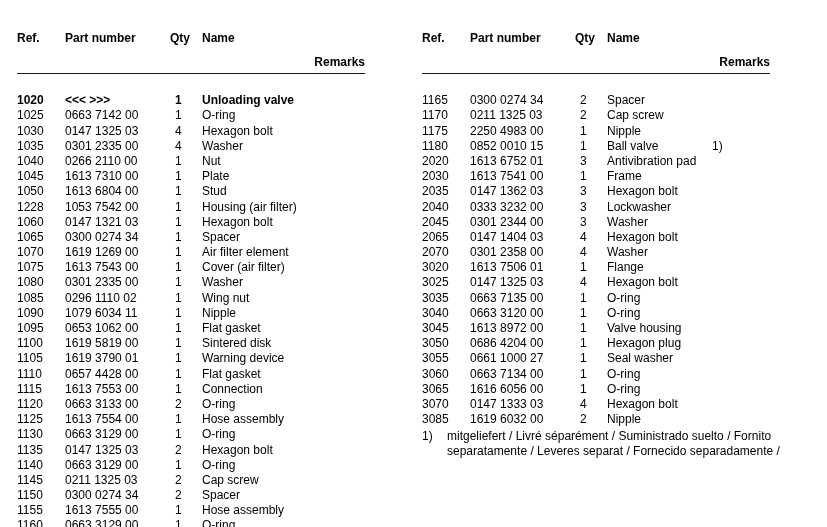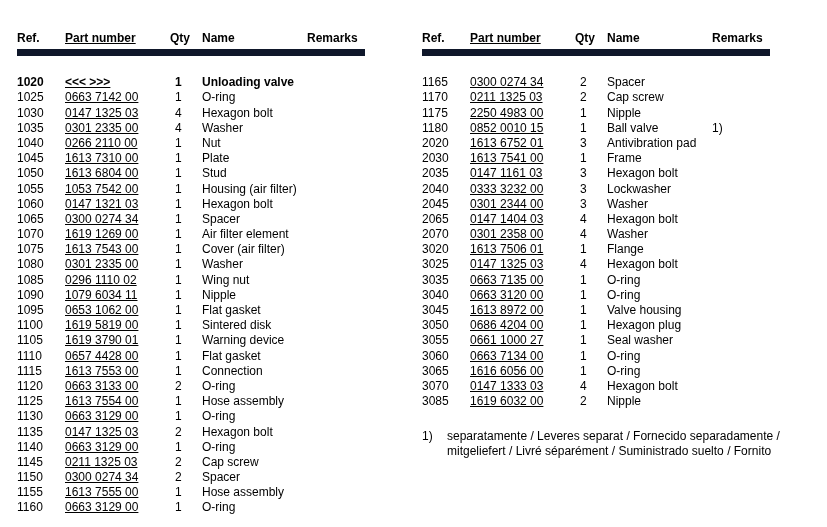--- a/index.html
+++ b/index.html
@@ -27,34 +27,34 @@
     position: absolute;
     top: 31px;
   }
   .parts-table.left  { left: 17px;  width: 348px; }
   .parts-table.right { left: 422px; width: 348px; }
 
   .thead {
     display: grid;
     grid-template-columns: 48px 105px 32px 105px 1fr;
     font-weight: bold;
-    border-bottom: 7px solid #0f172a;
+    border-bottom: 1px solid #0f172a;
     padding-bottom: 3px;
   }
-  .thead .col-remarks { text-align: left; }
+  .thead .col-remarks { text-align: right; margin-top: 24px; }
 
   .rows { margin-top: 19px; }
   .row {
     display: grid;
     grid-template-columns: 48px 105px 32px 105px 1fr;
     height: 15.2px;
   }
   .row.bold { font-weight: bold; }
   .row .col-qty { padding-left: 5px; }
-  .col-part { white-space: pre; text-decoration: underline; }
+  .col-part { white-space: pre; }
   .col { overflow: visible; white-space: nowrap; }
 
   .footnote {
     position: absolute;
     left: 422px;
     top: 429px;
     width: 356px;
     display: grid;
     grid-template-columns: 25px 1fr;
     line-height: 15px;
@@ -118,21 +118,21 @@
     <span class="col col-remarks"></span>
   </div>
         <div class="row">
     <span class="col col-ref">1050</span>
     <span class="col col-part">1613 6804 00</span>
     <span class="col col-qty">1</span>
     <span class="col col-name">Stud</span>
     <span class="col col-remarks"></span>
   </div>
         <div class="row">
-    <span class="col col-ref">1055</span>
+    <span class="col col-ref">1228</span>
     <span class="col col-part">1053 7542 00</span>
     <span class="col col-qty">1</span>
     <span class="col col-name">Housing (air filter)</span>
     <span class="col col-remarks"></span>
   </div>
         <div class="row">
     <span class="col col-ref">1060</span>
     <span class="col col-part">0147 1321 03</span>
     <span class="col col-qty">1</span>
     <span class="col col-name">Hexagon bolt</span>
@@ -327,21 +327,21 @@
   </div>
         <div class="row">
     <span class="col col-ref">2030</span>
     <span class="col col-part">1613 7541 00</span>
     <span class="col col-qty">1</span>
     <span class="col col-name">Frame</span>
     <span class="col col-remarks"></span>
   </div>
         <div class="row">
     <span class="col col-ref">2035</span>
-    <span class="col col-part">0147 1161 03</span>
+    <span class="col col-part">0147 1362 03</span>
     <span class="col col-qty">3</span>
     <span class="col col-name">Hexagon bolt</span>
     <span class="col col-remarks"></span>
   </div>
         <div class="row">
     <span class="col col-ref">2040</span>
     <span class="col col-part">0333 3232 00</span>
     <span class="col col-qty">3</span>
     <span class="col col-name">Lockwasher</span>
     <span class="col col-remarks"></span>
@@ -443,18 +443,18 @@
     <span class="col col-qty">2</span>
     <span class="col col-name">Nipple</span>
     <span class="col col-remarks"></span>
   </div>
       </div>
   </div>
 
   <div class="footnote">
     <span class="footnote-marker">1)</span>
     <div class="footnote-text">
+      <div class="footnote-line">mitgeliefert / Livré séparément / Suministrado suelto / Fornito</div>
       <div class="footnote-line">separatamente / Leveres separat / Fornecido separadamente /</div>
-      <div class="footnote-line">mitgeliefert / Livré séparément / Suministrado suelto / Fornito</div>
     </div>
   </div>
 
 </div>
 
 </body></html>

